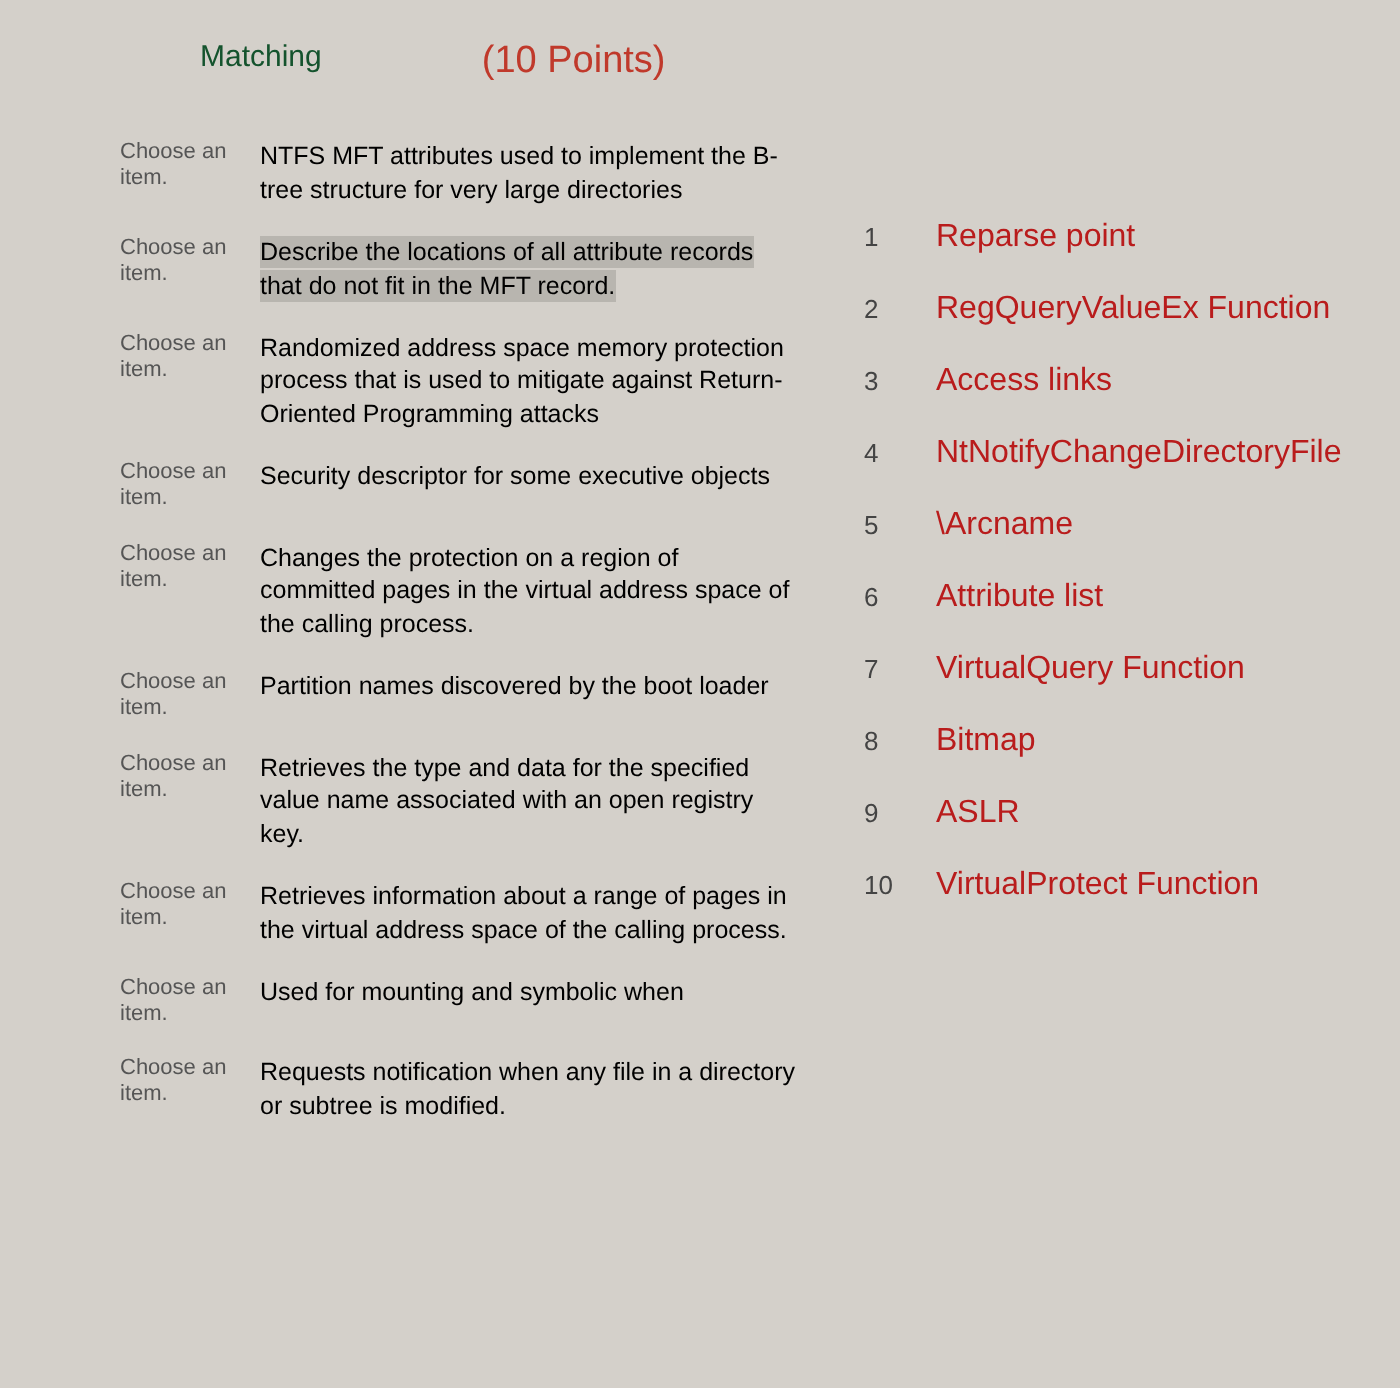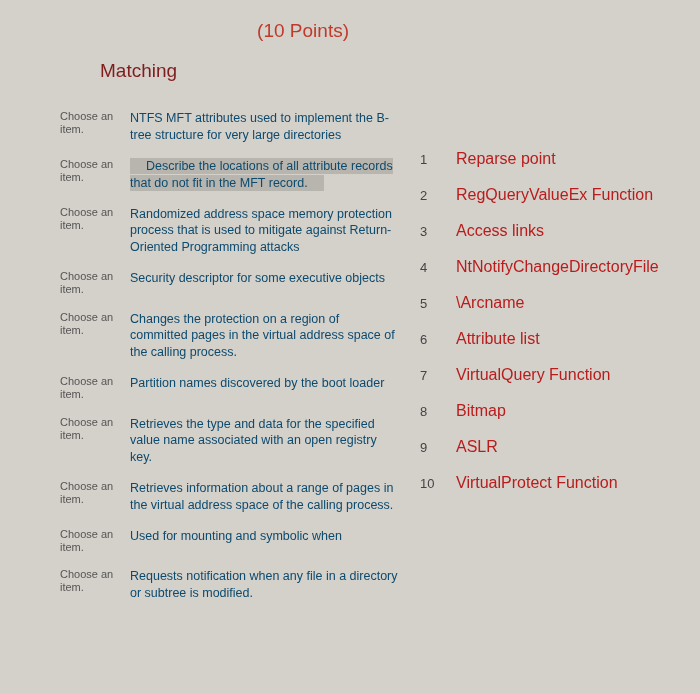--- a/index.html
+++ b/index.html
@@ -13,31 +13,30 @@
       padding: 20px 40px 20px 60px;
       overflow: hidden;
     }
     .header {
       display: flex;
       gap: 80px;
       margin-bottom: 28px;
       margin-left: 40px;
     }
     .title {
-      font-size: 19px;
-      color: #7f1d1d;
-      margin-top: 40px;
+      font-size: 15px;
+      color: #14532d;
     }
     .points {
       font-size: 19px;
       color: #c0392b;
     }
     .content {
       display: flex;
-      gap: 20px;
+      gap: 32px;
     }
     .left-col {
       flex: 0 0 340px;
     }
     .right-col {
       flex: 1;
       padding-top: 40px;
     }
     .prompt-row {
       display: flex;
@@ -48,26 +47,26 @@
     .choose-label {
       flex: 0 0 58px;
       font-size: 11px;
       color: #555;
       line-height: 1.2;
     }
     .prompt-text {
       flex: 1;
       font-size: 12.5px;
       line-height: 1.35;
-      color: #0c4a6e;
+      color: #000000;
     }
     .prompt-text.highlighted {
       background: #b8b5af;
       display: inline;
-      padding: 1px 16px;
+      padding: 1px 0;
     }
     .answer-row {
       display: flex;
       gap: 18px;
       margin-bottom: 18px;
       align-items: baseline;
     }
     .answer-num {
       flex: 0 0 18px;
       font-size: 13px;

